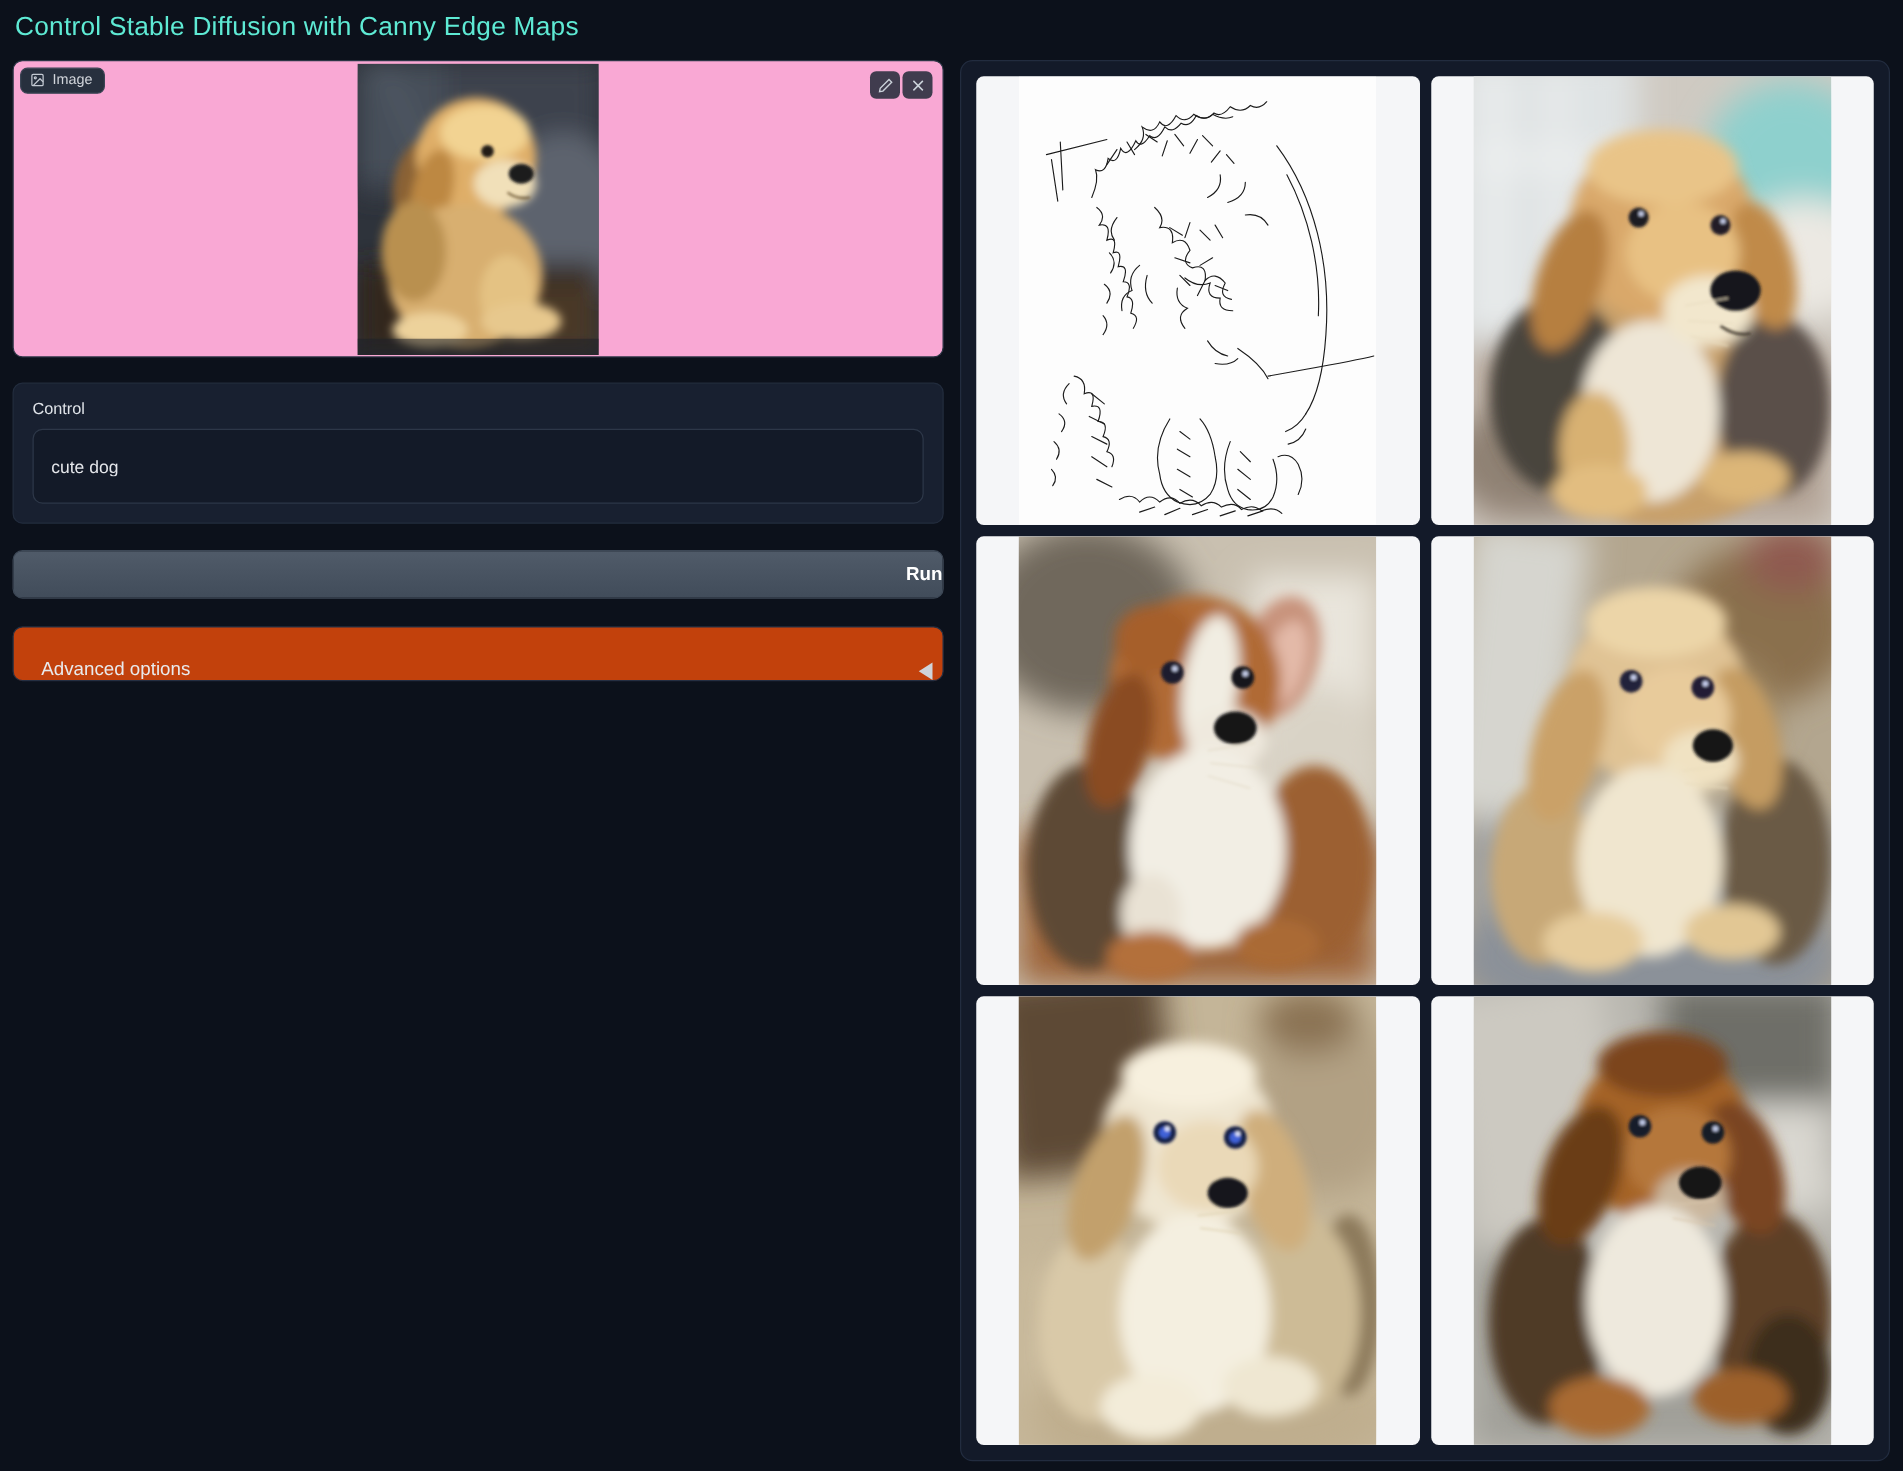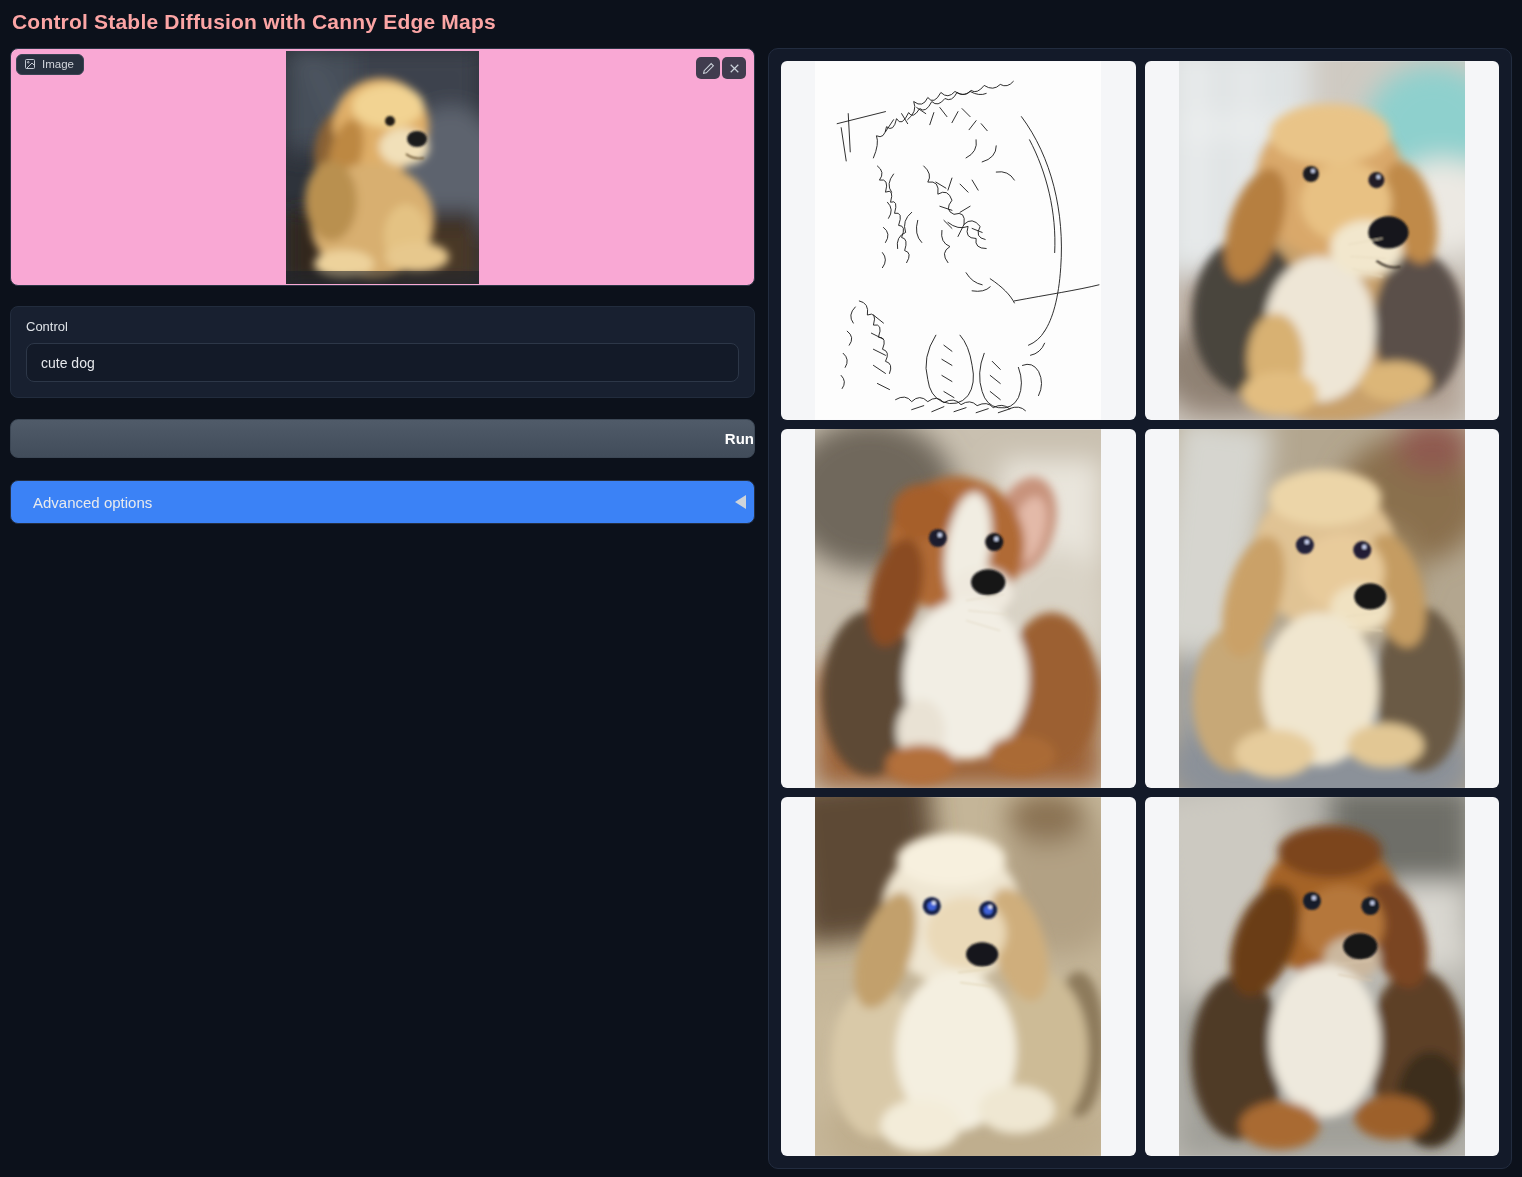--- a/index.html
+++ b/index.html
@@ -1,44 +1,44 @@
 <!DOCTYPE html>
 <html><head>
 <meta charset="utf-8">
 <style>
   * { box-sizing: border-box; margin: 0; padding: 0; }
   html,body { background:#0c111b; }
   body { font-family:"Liberation Sans", sans-serif; color:#e5e7eb; }
   .app { width:1522px; height:1177px; background:#0c111b; padding:8px 10px; overflow:hidden; }
 
-  .page-title { font-size:21px; font-weight:700; color:#fca5a5; padding:2px 2px 14px 2px; letter-spacing:.2px; }
+  .page-title { font-size:21px; font-weight:400; color:#5eead4; padding:2px 2px 14px 2px; letter-spacing:.2px; }
 
   .main { display:flex; gap:13px; align-items:flex-start; }
   .left-col { width:745px; flex:none; display:flex; flex-direction:column; }
   .right-col { flex:1; }
 
   
   .image-block { position:relative; height:238px; background:#f9a8d4; border:1px solid #2c3545; border-radius:8px; overflow:hidden; display:flex; align-items:center; justify-content:center; }
   .image-tab { position:absolute; top:5px; left:5px; display:flex; align-items:center; gap:6px; background:#27303e; border:1px solid #3b4454; border-radius:6px; padding:3px 9px 4px 7px; font-size:11.5px; color:#d1d5db; z-index:3; }
   .image-tab svg { display:block; }
   .image-actions { position:absolute; top:8px; right:8px; display:flex; gap:2px; z-index:3; }
   .icon-btn { width:24px; height:22px; display:flex; align-items:center; justify-content:center; background:rgba(32,41,54,.85); border-radius:5px; color:#cbd2da; cursor:pointer; }
   .icon-btn svg { display:block; }
   .input-image { width:193px; height:233px; display:block; }
 
   
   .prompt-block { margin-top:20px; background:#182030; border:1px solid #222c3d; border-radius:8px; padding:12px 15px 15px 15px; }
   .prompt-label { font-size:13px; color:#dfe3e8; margin-bottom:9px; display:block; }
-  .prompt-input { width:100%; height:39px; background:#131a28; border:1px solid #2d3748; border-radius:8px; color:#e5e7eb; font-size:14px; padding:0 14px; font-family:"Liberation Sans", sans-serif; outline:none; }
+  .prompt-input { width:100%; height:60px; background:#131a28; border:1px solid #2d3748; border-radius:8px; color:#e5e7eb; font-size:14px; padding:0 14px; font-family:"Liberation Sans", sans-serif; outline:none; }
 
   
   .run-button { margin-top:21px; width:100%; height:39px; border:1px solid #3c4755; border-radius:8px; background:linear-gradient(#505b69, #414c5a); color:#ffffff; font-weight:700; font-size:15px; cursor:pointer; font-family:"Liberation Sans", sans-serif;text-align:right; }
 
   
-  .accordion { margin-top:22px; height:44px; background:#3b82f6; border:1px solid #252f42; border-radius:8px; display:flex; align-items:center; justify-content:space-between; padding:0 8px 0 22px; cursor:pointer; }
+  .accordion { margin-top:22px; height:44px; background:#c2410c; border:1px solid #252f42; border-radius:8px; display:flex; align-items:flex-end; justify-content:space-between; padding:0 8px 0 22px; cursor:pointer; }
   .accordion-label { font-size:15px; color:#e8eaed; }
   .accordion-arrow { width:0; height:0; border-top:7px solid transparent; border-bottom:7px solid transparent; border-right:11px solid #cfd4da; }
 
   
   .gallery { background:#131a29; border:1px solid #222c3f; border-radius:10px; padding:12px; display:grid; grid-template-columns:1fr 1fr; gap:9px; }
   .cell { height:359px; background:#f5f6f8; border-radius:6px; overflow:hidden; display:flex; align-items:center; justify-content:center; cursor:pointer; }
   .ph { width:286px; height:100%; display:block; }
 </style>
 </head>
 <body>

